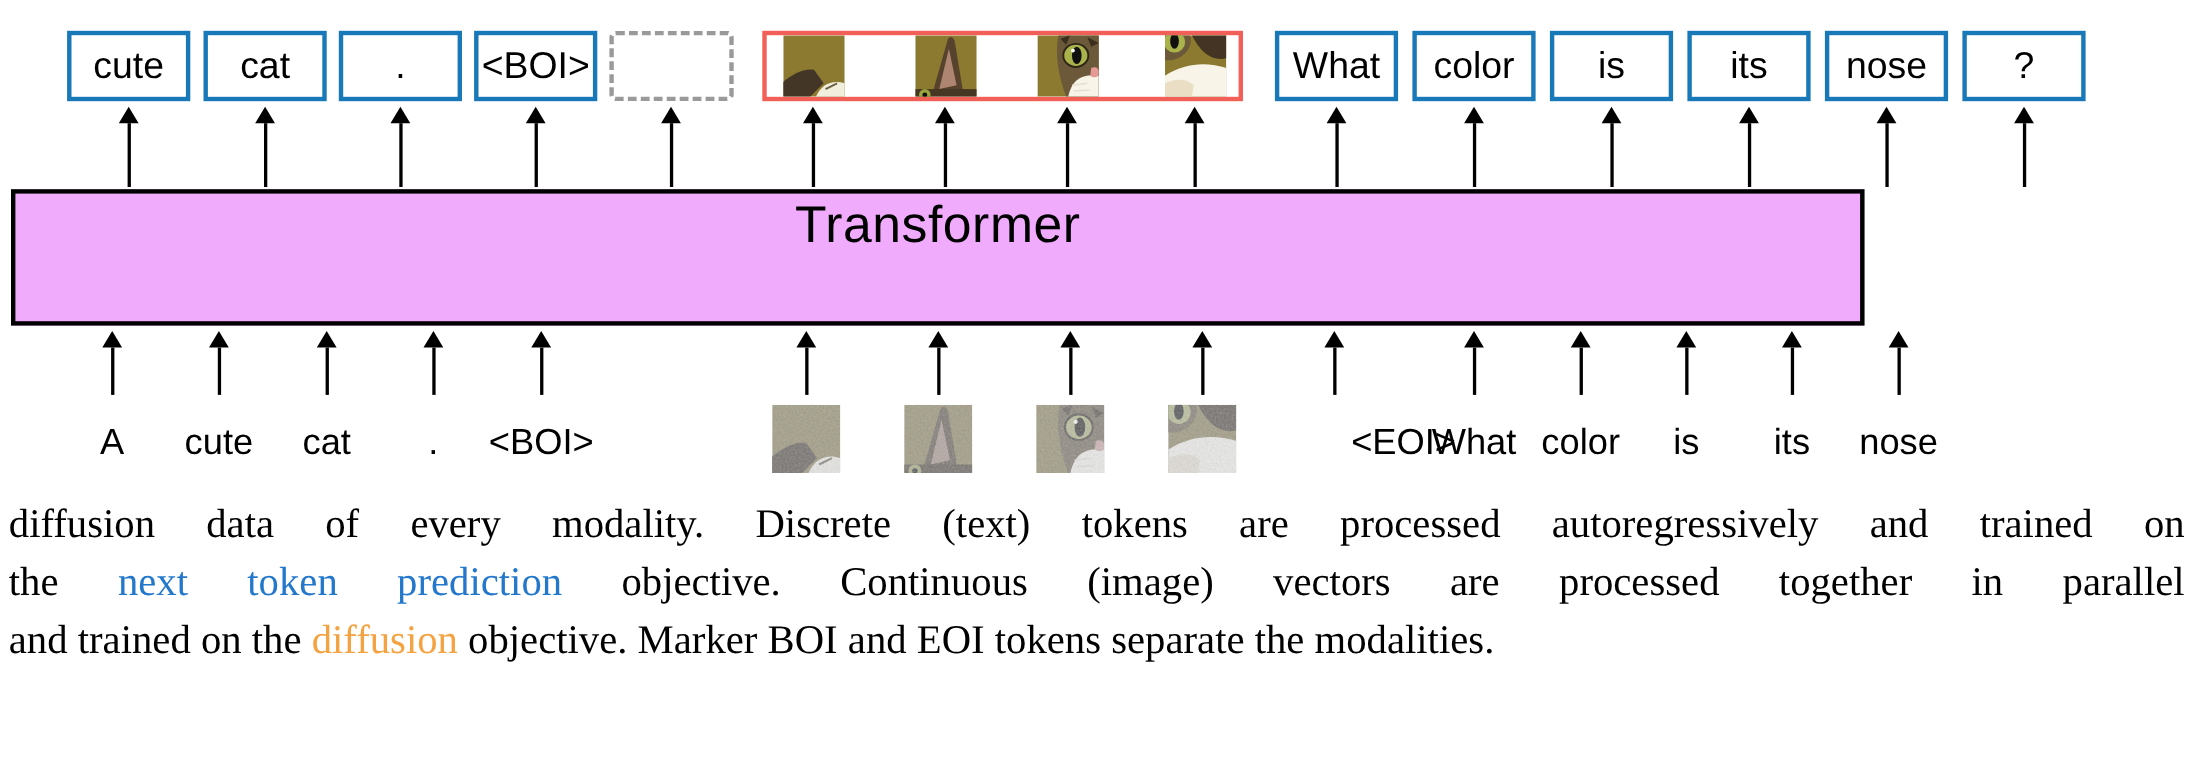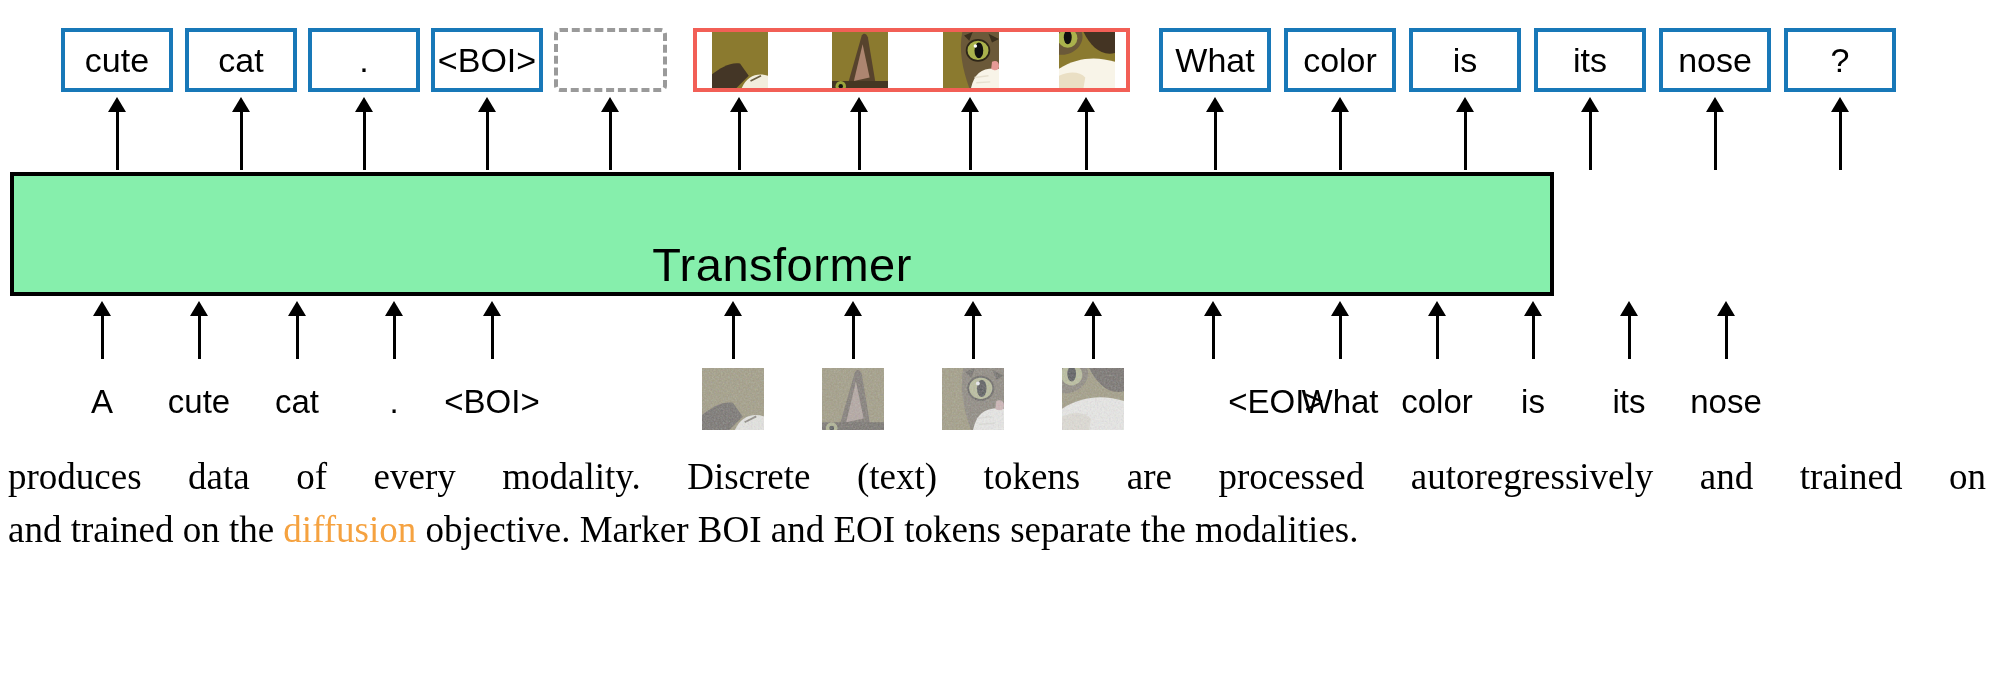--- a/index.html
+++ b/index.html
@@ -17,23 +17,23 @@
   .tok.dashed { border:4px dashed #9a9a9a; border-radius:6px; background:#fff; }
   .imgbox {
     position:absolute; top:28px; height:64px; box-sizing:border-box;
     background:#fff; border:4px solid #f25f56;
   }
   .patch { position:absolute; top:0px; width:56px; height:56px; overflow:hidden; }
   .patch svg { display:block; }
   .patch.noisy { filter:saturate(0.55) contrast(0.78) brightness(1.1); }
   
   .transformer {
-    position:absolute; left:10px; top:172px; width:1544px; height:124px; box-sizing:border-box;
-    background:#86efac; border:4px solid #000;
-    display:flex; align-items:flex-end; justify-content:center;
+    position:absolute; left:10px; top:172px; width:1685px; height:124px; box-sizing:border-box;
+    background:#f0abfc; border:4px solid #000;
+    display:flex; align-items:flex-start; justify-content:center;
   }
   .transformer span { font-size:47px; color:#000; letter-spacing:0.5px; }
   
   .arrow { position:absolute; width:3px; background:#000; }
   .arrow::before {
     content:""; position:absolute; top:-15px; left:-8px; width:0; height:0;
     border-left:9.5px solid transparent; border-right:9.5px solid transparent;
     border-bottom:15px solid #000;
   }
   
@@ -219,16 +219,17 @@
         </svg>
       </div>
       <div class="word" style="left: 1276px;">&lt;EOI&gt;</div>
       <div class="word" style="left: 1340px;">What</div>
       <div class="word" style="left: 1437px;">color</div>
       <div class="word" style="left: 1533px;">is</div>
       <div class="word" style="left: 1629px;">its</div>
       <div class="word" style="left: 1726px;">nose</div>
     </div>
   <div class="caption" id="caption">
-      <div class="caption-line just"><span>produces data of every modality. Discrete (text) tokens are processed autoregressively and trained on</span></div>
+      <div class="caption-line just"><span>diffusion data of every modality. Discrete (text) tokens are processed autoregressively and trained on</span></div>
+      <div class="caption-line just"><span>the </span><span style="color: rgb(36, 120, 204);">next token prediction</span><span> objective. Continuous (image) vectors are processed together in parallel</span></div>
       <div class="caption-line"><span>and trained on the </span><span style="color: rgb(245, 162, 64);">diffusion</span><span> objective. Marker BOI and EOI tokens separate the modalities.</span></div>
     </div>
 </div>
 
 </body></html>

